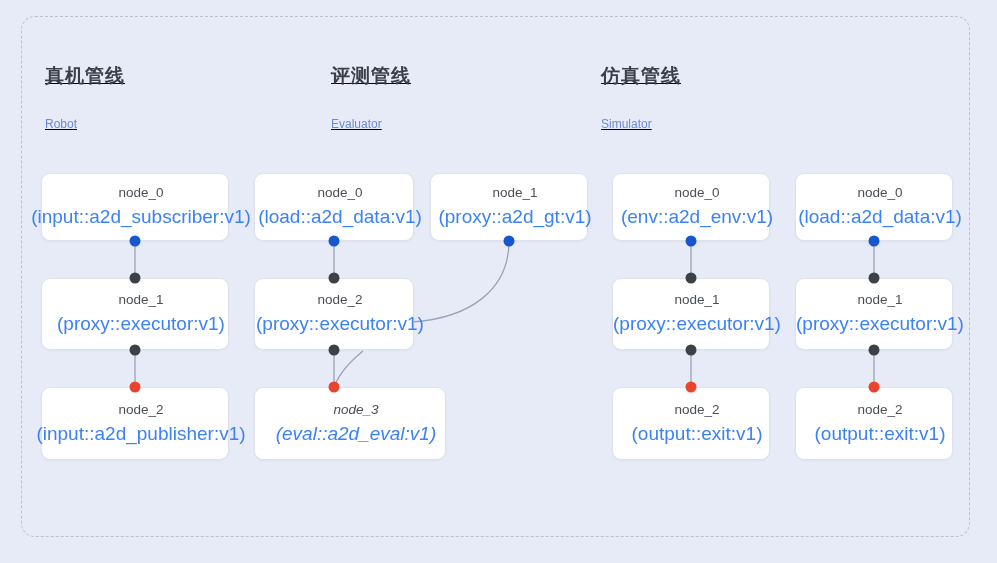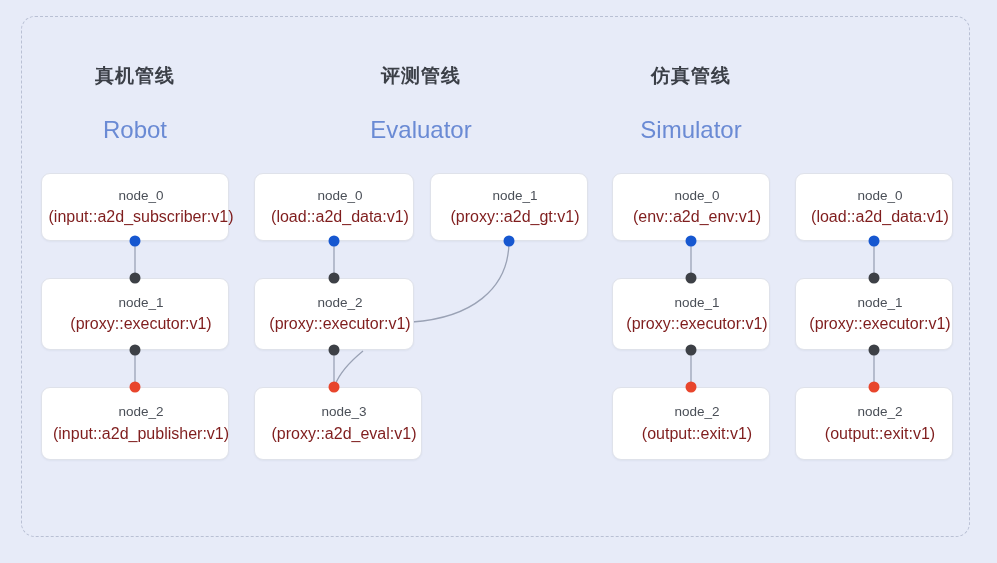--- a/index.html
+++ b/index.html
@@ -19,48 +19,48 @@
     box-sizing:border-box;
     border:1.6px dashed #b9c0d4;
     border-radius:14px;
     background:transparent;
   }
 
   
   #edges{position:absolute;left:0;top:0;width:997px;height:563px;pointer-events:none;}
 
   
-  .col-head{position:absolute;text-align:center;}
+  .col-head{position:absolute;text-decoration:underline;}
   .col-head .cn{
     font-size:19px;font-weight:700;color:#3b3f47;
     letter-spacing:1px;white-space:nowrap;line-height:1;
   }
   .col-head .en{
     margin-top:33px;
-    font-size:24px;font-weight:400;color:#6a8ad4;
+    font-size:12px;font-weight:400;color:#6a8ad4;
     white-space:nowrap;line-height:1;
   }
 
   
   .node{
     position:absolute;box-sizing:border-box;
     background:#ffffff;
     border:1px solid #dfe2ea;
     border-radius:9px;
     box-shadow:0 1px 2px rgba(40,50,80,0.05);
     display:flex;flex-direction:column;
     align-items:center;justify-content:center;
     text-align:center;
     padding-left:12px;
   }
   .node .nname{
     font-size:13.5px;color:#4a4f57;line-height:1.45;
   }
   .node .nkind{
-    font-size:16px;color:#7f1d1d;line-height:1.45;
+    font-size:19px;color:#3b82f6;line-height:1.45;
   }
 
   
   .dot{
     position:absolute;border-radius:50%;
     transform:translate(-50%,-50%);
   }
   .dot.out   {width:11px;height:11px;background:#1657d0;}
   .dot.in    {width:11px;height:11px;background:#3d4046;}
   .dot.term  {width:11px;height:11px;background:#e8452c;}
@@ -127,23 +127,23 @@
     <div class="nkind">(load::a2d_data:v1)</div>
   </div>
   <div class="node" style="left:430px;top:173px;width:158px;height:68px;">
     <div class="nname">node_1</div>
     <div class="nkind">(proxy::a2d_gt:v1)</div>
   </div>
   <div class="node" style="left:254px;top:278px;width:160px;height:72px;">
     <div class="nname">node_2</div>
     <div class="nkind">(proxy::executor:v1)</div>
   </div>
-  <div class="node" style="left:254px;top:387px;width:168px;height:73px;">
+  <div class="node" style="left:254px;top:387px;width:192px;height:73px;font-style:italic;">
     <div class="nname">node_3</div>
-    <div class="nkind">(proxy::a2d_eval:v1)</div>
+    <div class="nkind">(eval::a2d_eval:v1)</div>
   </div>
 
   <div class="node" style="left:612px;top:173px;width:158px;height:68px;">
     <div class="nname">node_0</div>
     <div class="nkind">(env::a2d_env:v1)</div>
   </div>
   <div class="node" style="left:612px;top:278px;width:158px;height:72px;">
     <div class="nname">node_1</div>
     <div class="nkind">(proxy::executor:v1)</div>
   </div>

